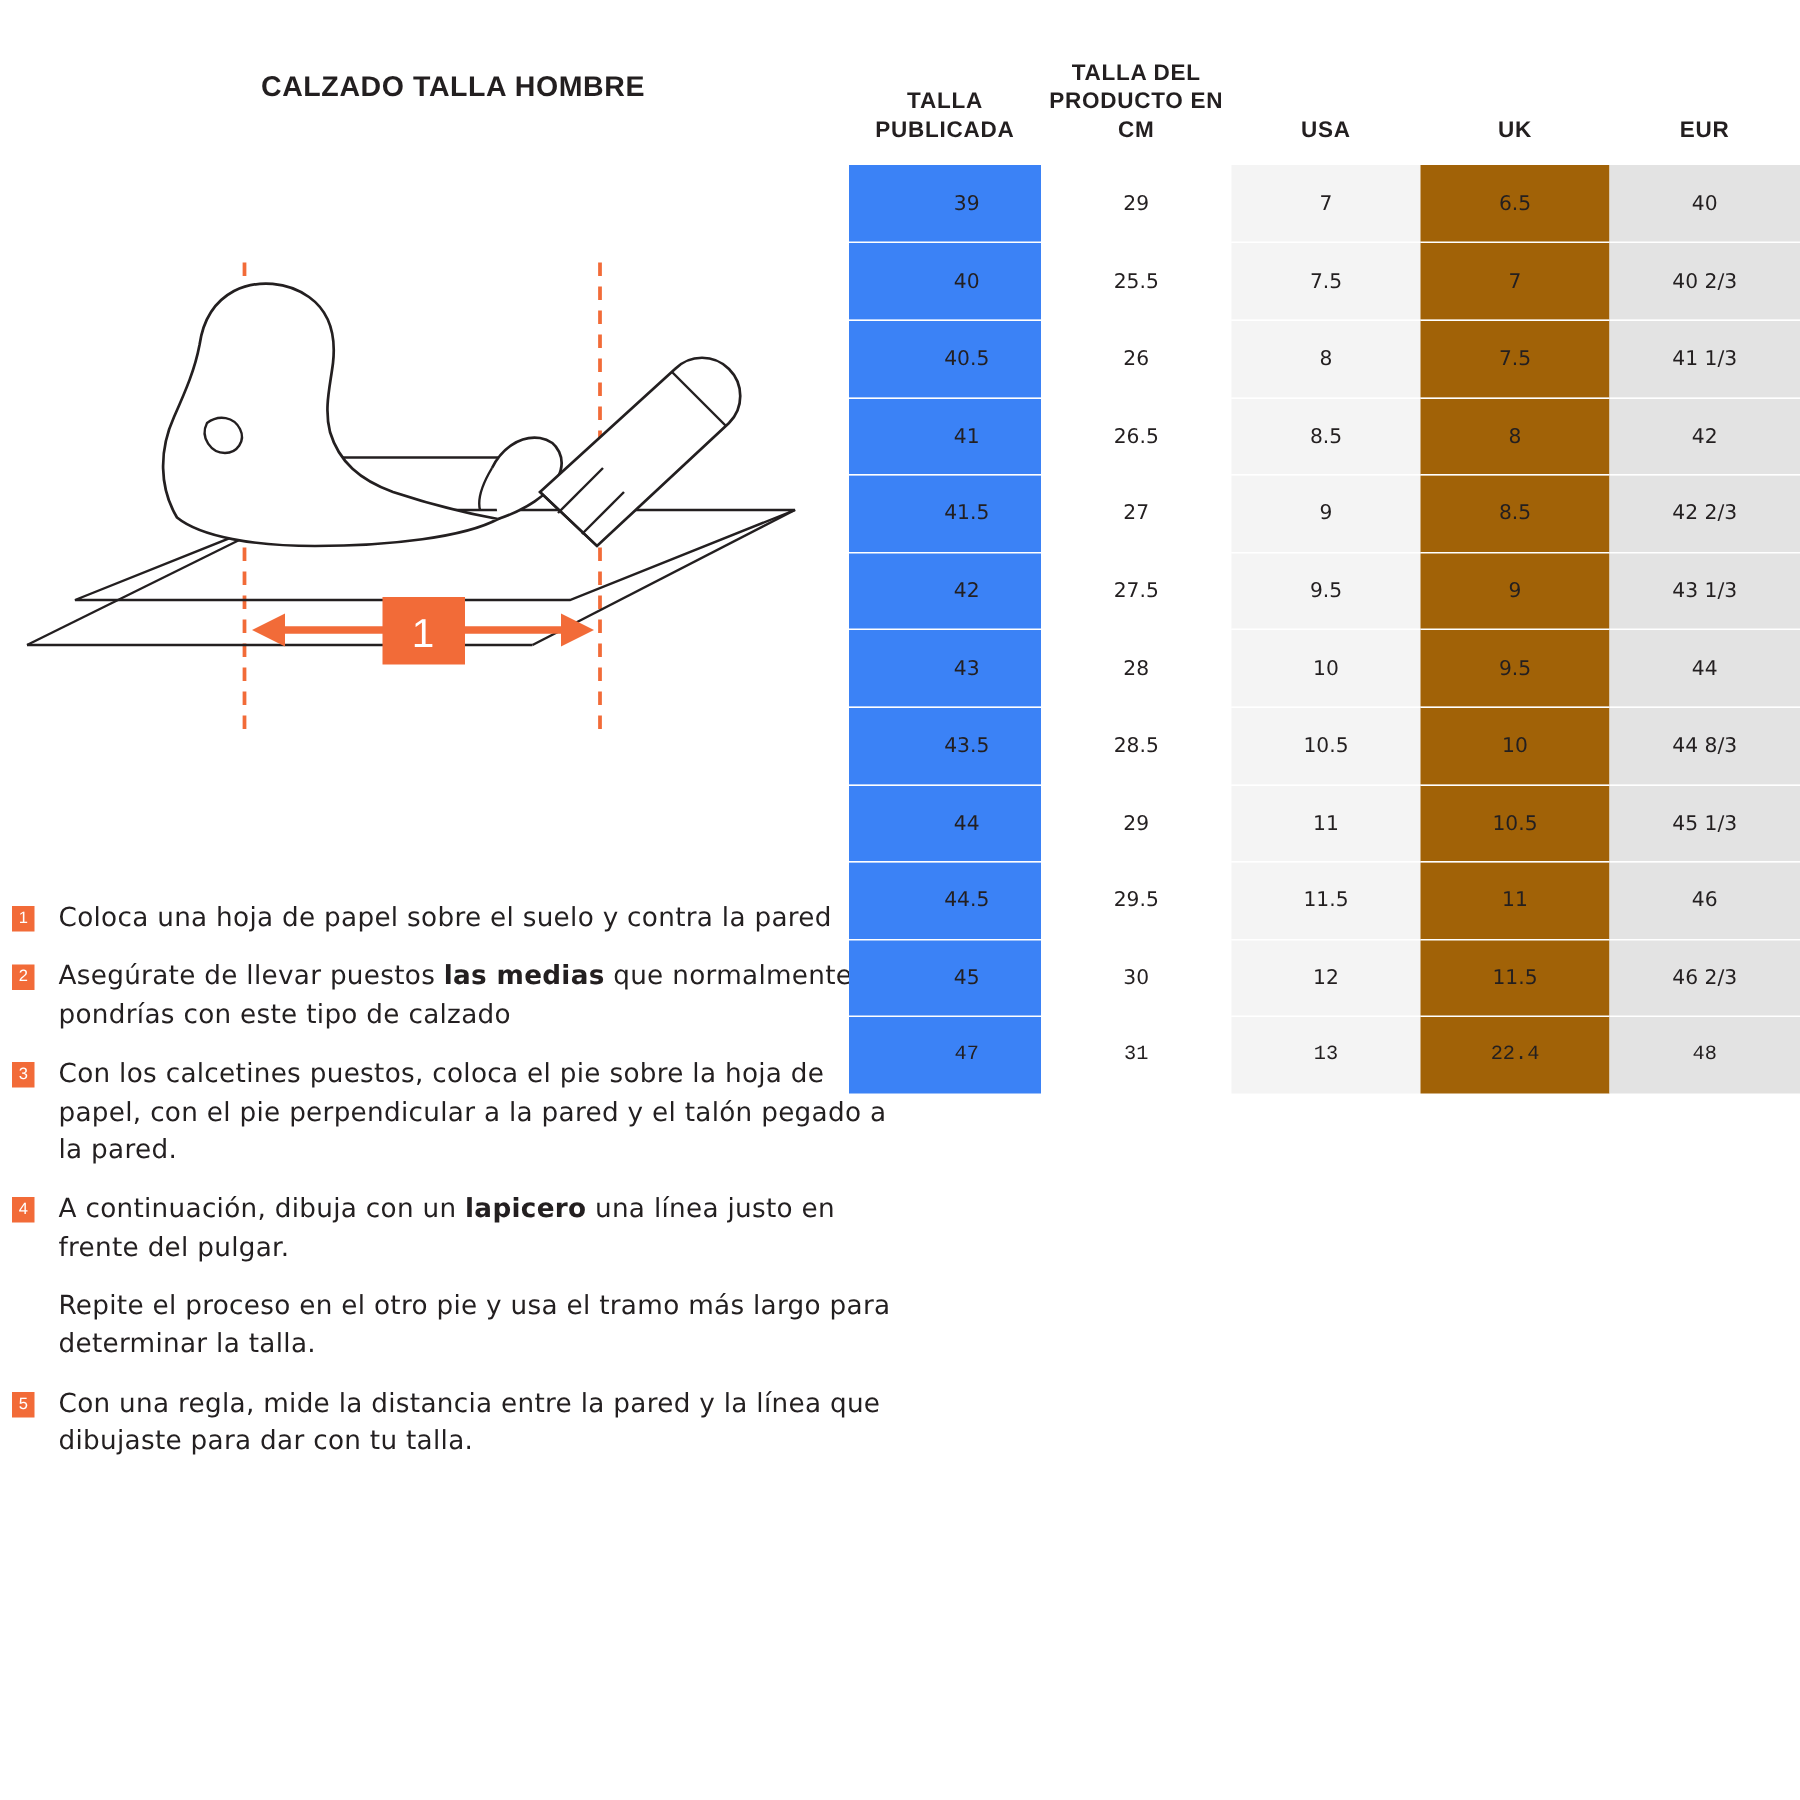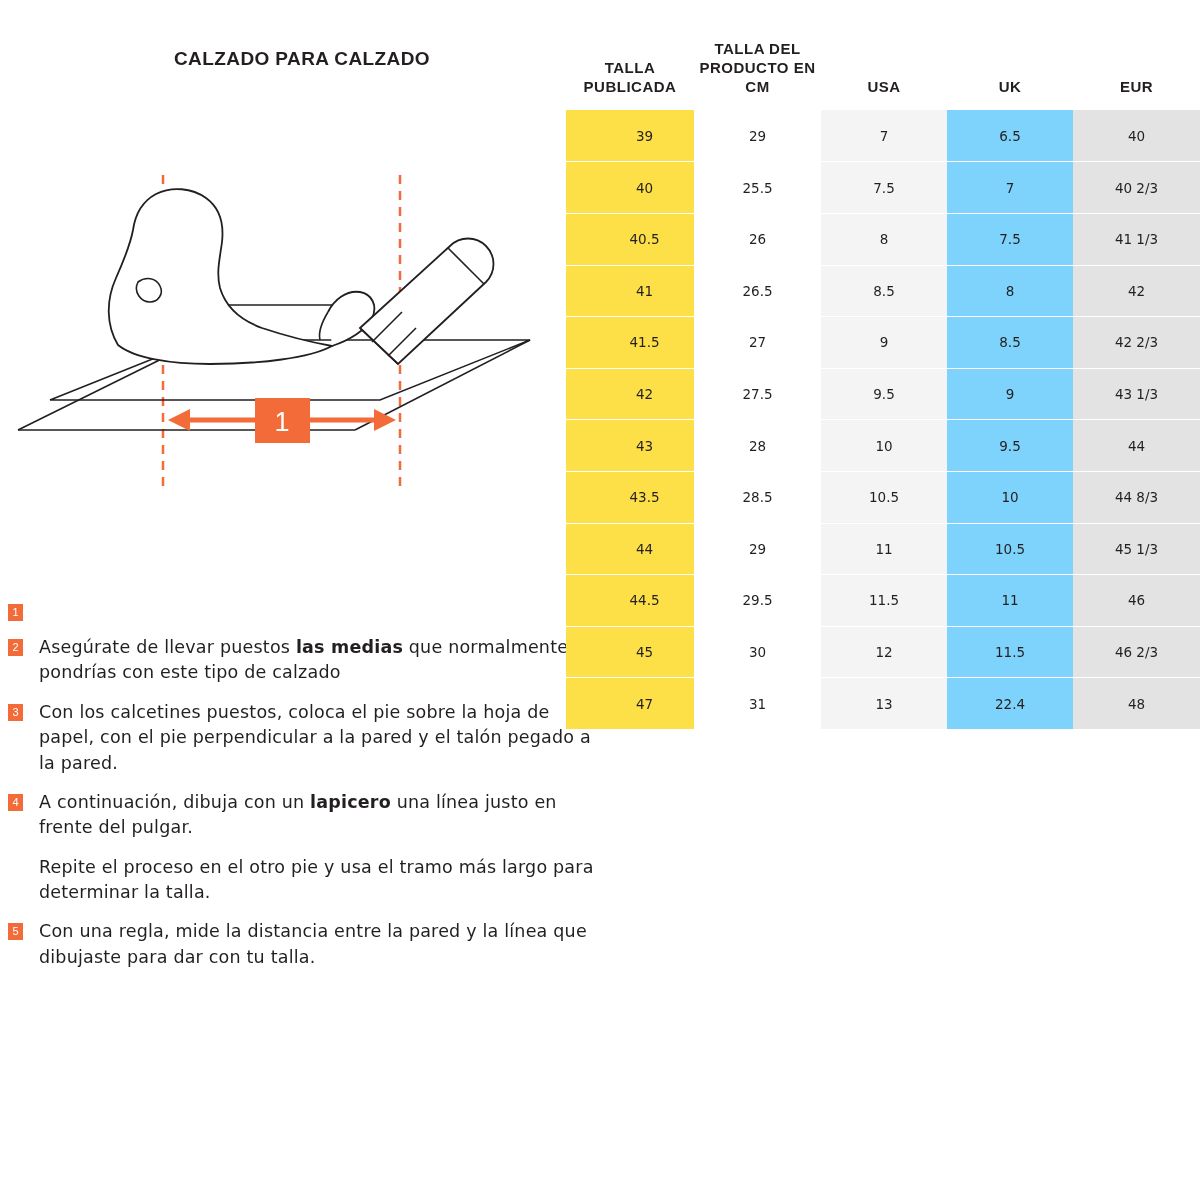--- a/index.html
+++ b/index.html
@@ -116,36 +116,36 @@
     color: #231f20;
     border-bottom: 1px solid #ffffff;
     font-family: "DejaVu Sans", sans-serif;
   }
   .col-0 { width: 128px; }
   .col-1 { width: 127px; }
   .col-2 { width: 126px; }
   .col-3 { width: 126px; }
   .col-4 { width: 127px; }
 
-  td.c0 { background: #fde047; border-bottom: 1px solid #fbc5a8; padding-left: 30px; }
+  td.c0 { background: #3b82f6; border-bottom: 1px solid #fbc5a8; padding-left: 30px; }
   td.c1 { background: #ffffff; border-bottom: 1px solid #e3e3e3; }
   td.c2 { background: #f4f4f4; border-bottom: 1px solid #ffffff; }
-  td.c3 { background: #7dd3fc; border-bottom: 1px solid #e3e3e3; }
+  td.c3 { background: #a16207; border-bottom: 1px solid #e3e3e3; }
   td.c4 { background: #e3e3e3; border-bottom: 1px solid #ffffff; }
 
-  table.size-table tr:last-child td { border-bottom: none; }
+  table.size-table tr:last-child td { border-bottom: none; font-family: Liberation Mono, monospace; }
 </style>
 </head>
 <body>
 
 <div class="page">
 
   <div class="left-col">
 
-    <div class="title">CALZADO PARA CALZADO</div>
+    <div class="title">CALZADO TALLA HOMBRE</div>
 
     <div class="illustration">
       <svg width="570" height="360" viewBox="0 0 570 360" xmlns="http://www.w3.org/2000/svg">
 
         <line x1="153" y1="25" x2="153" y2="190" stroke="#f26b38" stroke-width="2.5" stroke-dasharray="9,7"></line>
         <line x1="153" y1="215" x2="153" y2="340" stroke="#f26b38" stroke-width="2.5" stroke-dasharray="9,7"></line>
         <line x1="390" y1="25" x2="390" y2="190" stroke="#f26b38" stroke-width="2.5" stroke-dasharray="9,7"></line>
         <line x1="390" y1="215" x2="390" y2="340" stroke="#f26b38" stroke-width="2.5" stroke-dasharray="9,7"></line>
 
         <path d="M40 250 L190 190 L520 190 L370 250 Z" fill="none" stroke="#231f20" stroke-width="1.6"></path>
@@ -180,20 +180,21 @@
           <rect x="245" y="248" width="55" height="45" fill="#f26b38"></rect>
         </g>
         <text x="272" y="281" text-anchor="middle" font-family="Liberation Sans, sans-serif" font-size="27" fill="#ffffff">1</text>
       </svg>
     </div>
 
     <div class="instructions">
 
       <div class="instr-row">
         <div class="num-badge">1</div>
+        <div class="instr-text">Coloca una hoja de papel sobre el suelo y contra la pared</div>
       </div>
 
       <div class="instr-row">
         <div class="num-badge">2</div>
         <div class="instr-text"><span>Asegúrate de llevar puestos </span><b>las medias</b><span> que normalmente te pondrías con este tipo de calzado</span></div>
       </div>
 
       <div class="instr-row">
         <div class="num-badge">3</div>
         <div class="instr-text">Con los calcetines puestos, coloca el pie sobre la hoja de papel, con el pie perpendicular a la pared y el talón pegado a la pared.</div>

